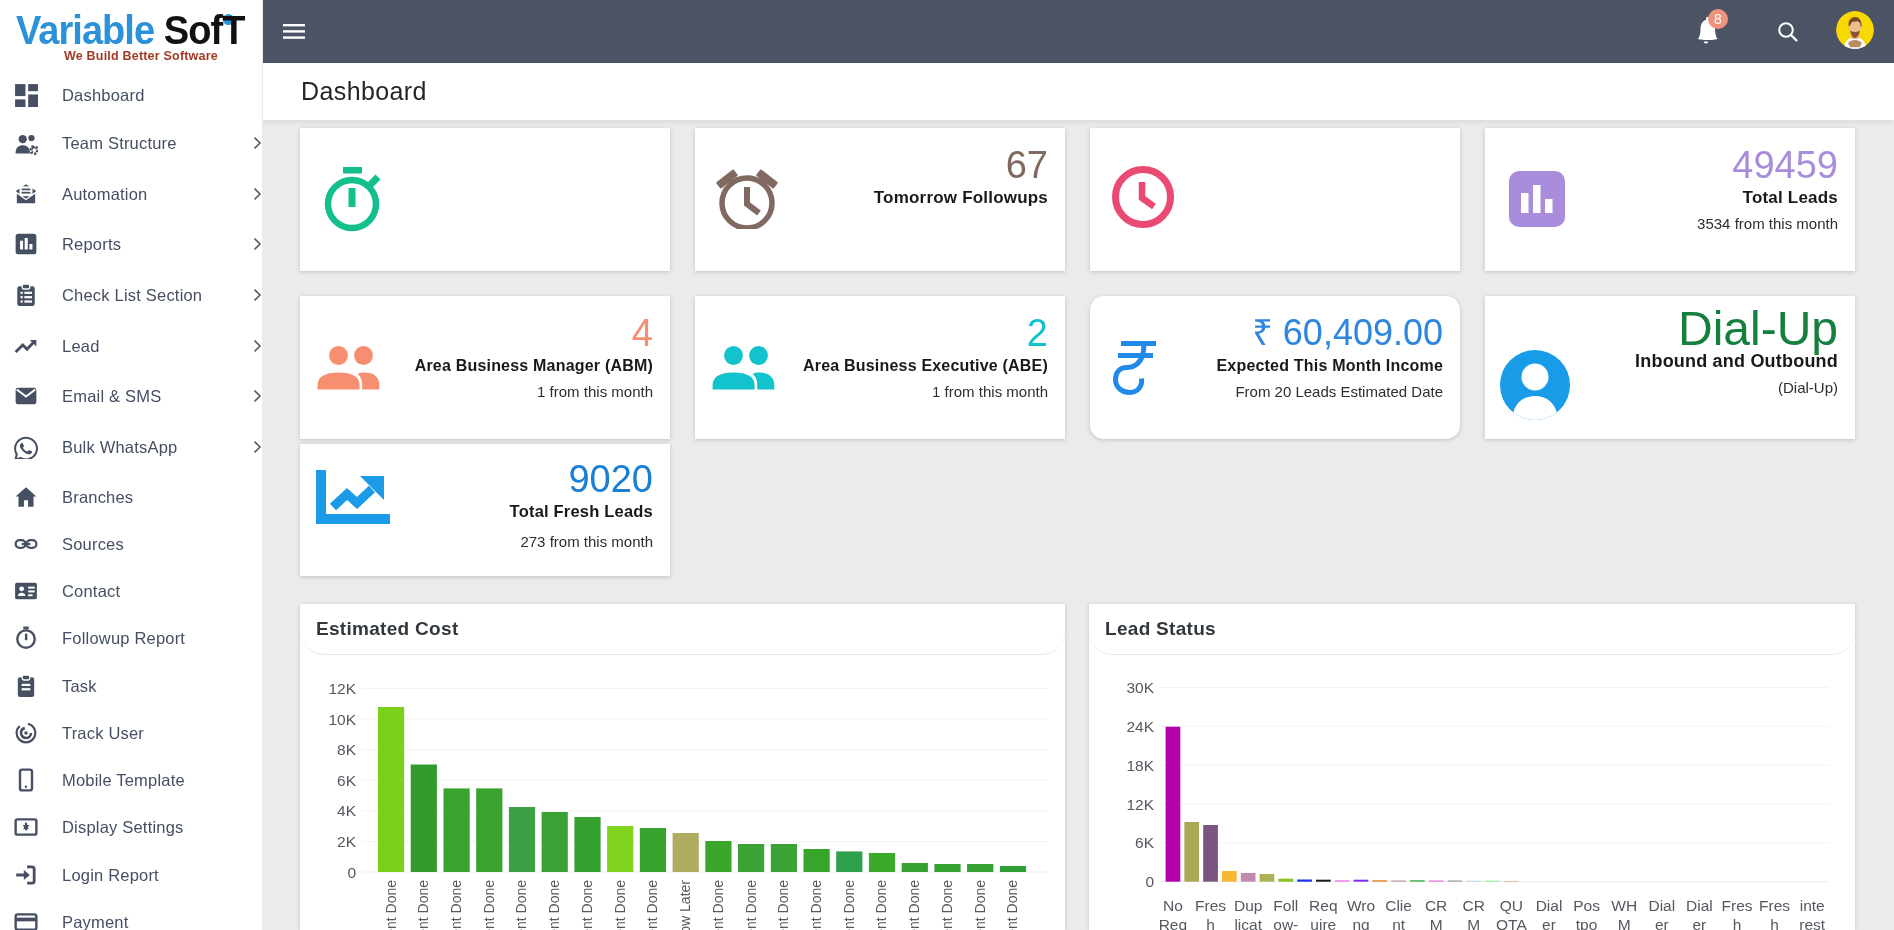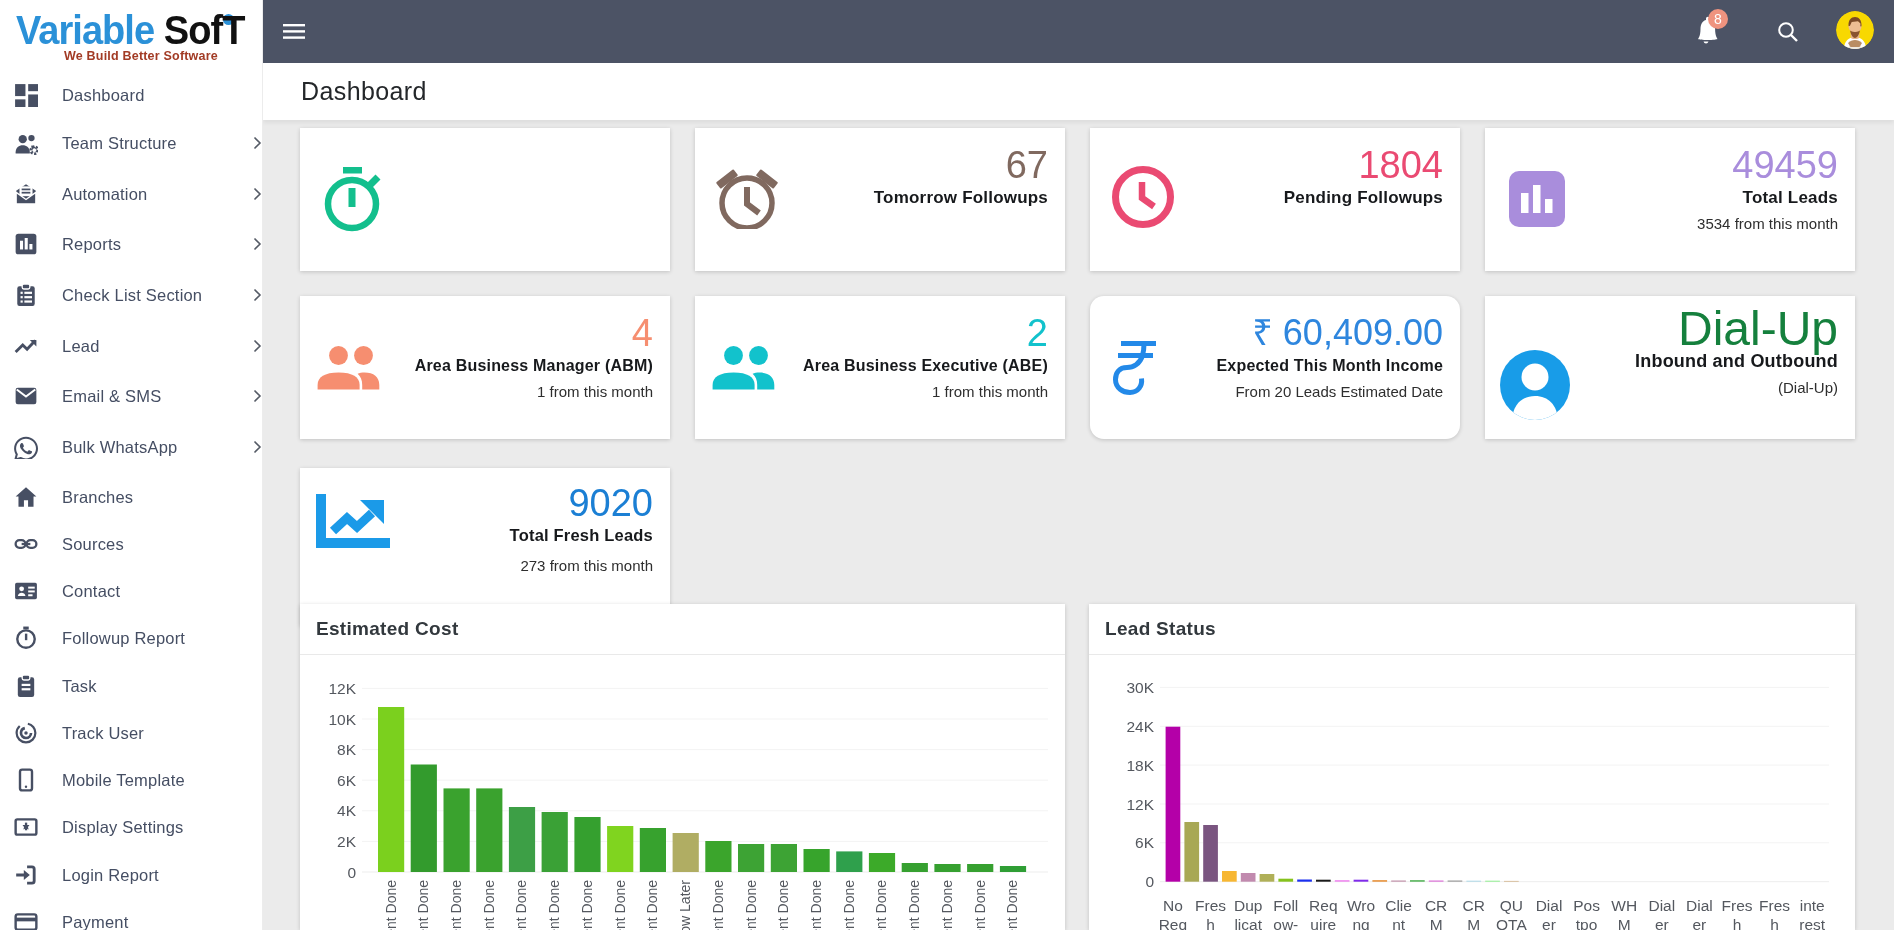--- a/index.html
+++ b/index.html
@@ -15,21 +15,21 @@
 .mi .t{position:absolute;left:62px;top:50%;transform:translateY(-50%);font-size:16.5px;color:#454e63;letter-spacing:0.2px;white-space:nowrap;}
 .mi .c{position:absolute;right:24px;top:50%;transform:translateY(-50%);}
 .topbar{position:absolute;left:263px;top:0;width:1631px;height:63px;background:#4c5365;z-index:4;}
 .pagehead{position:absolute;left:263px;top:63px;width:1631px;height:57px;background:#fff;box-shadow:0 3px 4px rgba(0,0,0,0.06);z-index:2;}
 .pagehead .t{position:absolute;left:38px;top:14px;font-size:25px;color:#24272a;font-weight:500;letter-spacing:0.4px;}
 .card{position:absolute;background:#fff;box-shadow:0 1px 4px rgba(0,0,0,0.18);}
 .txt{position:absolute;right:17px;top:18px;text-align:right;}
 .txt .n{font-size:38px;line-height:38px;font-weight:500;letter-spacing:0px;}
 .txt .l{font-size:18px;line-height:27px;font-weight:bold;color:#17191c;letter-spacing:0.2px;}
 .txt .s{font-size:15px;line-height:25px;color:#2e2e2e;}
-.chead{position:absolute;left:0;top:0;width:100%;height:51px;border-bottom:1px solid #e9e9e9;}
+.chead{position:absolute;left:0;top:0;width:100%;height:51px;border-bottom:1px solid #e9e9e9;border-radius:24px;}
 .chead .t{position:absolute;left:16px;top:14px;font-size:19px;font-weight:bold;color:#32383d;letter-spacing:0.3px;}
 .ic{position:absolute;}
 </style></head><body>
 
 <div class="sidebar">
 <div class="logo">
       <div style="position:absolute;left:223px;top:14px;width:11px;height:11px;border-radius:50%;background:#2b91d8;"></div>
       <div class="l1"><span class="blue">Variable</span> <span class="blk">SofT</span></div>
       <div class="l2">We Build Better Software</div>
     </div>
@@ -287,24 +287,20 @@
     <div class="txt" style="top:18px">
       <div class="n" style="color:#80695f;font-size:38px">67</div>
       <div class="l" style="font-size:17.0px">Tomorrow Followups</div>
     </div>
   </div>
 <div class="card" style="left:1090px;top:128px;width:370px;height:143px;">
     <svg class="ic" style="left:22px;top:38px;" width="62" height="62" viewBox="0 0 62 62">
 <circle cx="31" cy="31" r="27.5" fill="none" stroke="#ea4a72" stroke-width="7"></circle>
 <path d="M30 16v16l12 8.5" fill="none" stroke="#ea4a72" stroke-width="6.5"></path>
 </svg>
-    <div class="txt" style="top:18px">
-      <div class="n" style="color:#ea4a72;font-size:38px">1804</div>
-      <div class="l" style="font-size:17.0px">Pending Followups</div>
-    </div>
   </div>
 <div class="card" style="left:1485px;top:128px;width:370px;height:143px;padding-left:41px;">
     <svg class="ic" style="left:24px;top:43px;" width="56" height="56" viewBox="0 0 56 56">
 <rect width="56" height="56" rx="10" fill="#a98ddc"></rect>
 <rect x="12" y="22" width="7.5" height="20" fill="#fff"></rect>
       <rect x="24" y="14" width="7.5" height="28" fill="#fff"></rect>
       <rect x="36" y="28" width="7.5" height="14" fill="#fff"></rect>
 </svg>
     <div class="txt" style="top:18px">
       <div class="n" style="color:#a98ddc;font-size:38px">49459</div>
@@ -365,21 +361,21 @@
 <circle cx="36" cy="28" r="13.5" fill="#fff"></circle>
 <path d="M13 73c0-16 9-26 23-26s23 10 23 26z" fill="#fff"></path>
 </g>
 </svg>
     <div class="txt" style="top:14px">
       <div class="n" style="color:#15803d;font-size:48px">Dial-Up</div>
       <div class="l" style="font-size:18.0px">Inbound and Outbound</div>
       <div class="s" style="margin-top:0px">(Dial-Up)</div>
     </div>
   </div>
-<div class="card" style="left:300px;top:468px;width:370px;height:158px;">
+<div class="card" style="left:300px;top:444px;width:370px;height:132px;">
     <svg class="ic" style="left:16px;top:26px;" width="74" height="58" viewBox="0 0 74 58">
 <path d="M5 2v47h68" fill="none" stroke="#1b9ae8" stroke-width="10" stroke-linecap="square"></path>
 <path d="M17 37l14-13 10 9 15-14" fill="none" stroke="#1b9ae8" stroke-width="9"></path>
 <path d="M44 6h24v24z" fill="#1b9ae8"></path>
 </svg>
     <div class="txt" style="top:16px">
       <div class="n" style="color:#1b7fd4;font-size:38px">9020</div>
       <div class="l" style="font-size:16.5px">Total Fresh Leads</div>
       <div class="s" style="margin-top:4px">273 from this month</div>
     </div>

